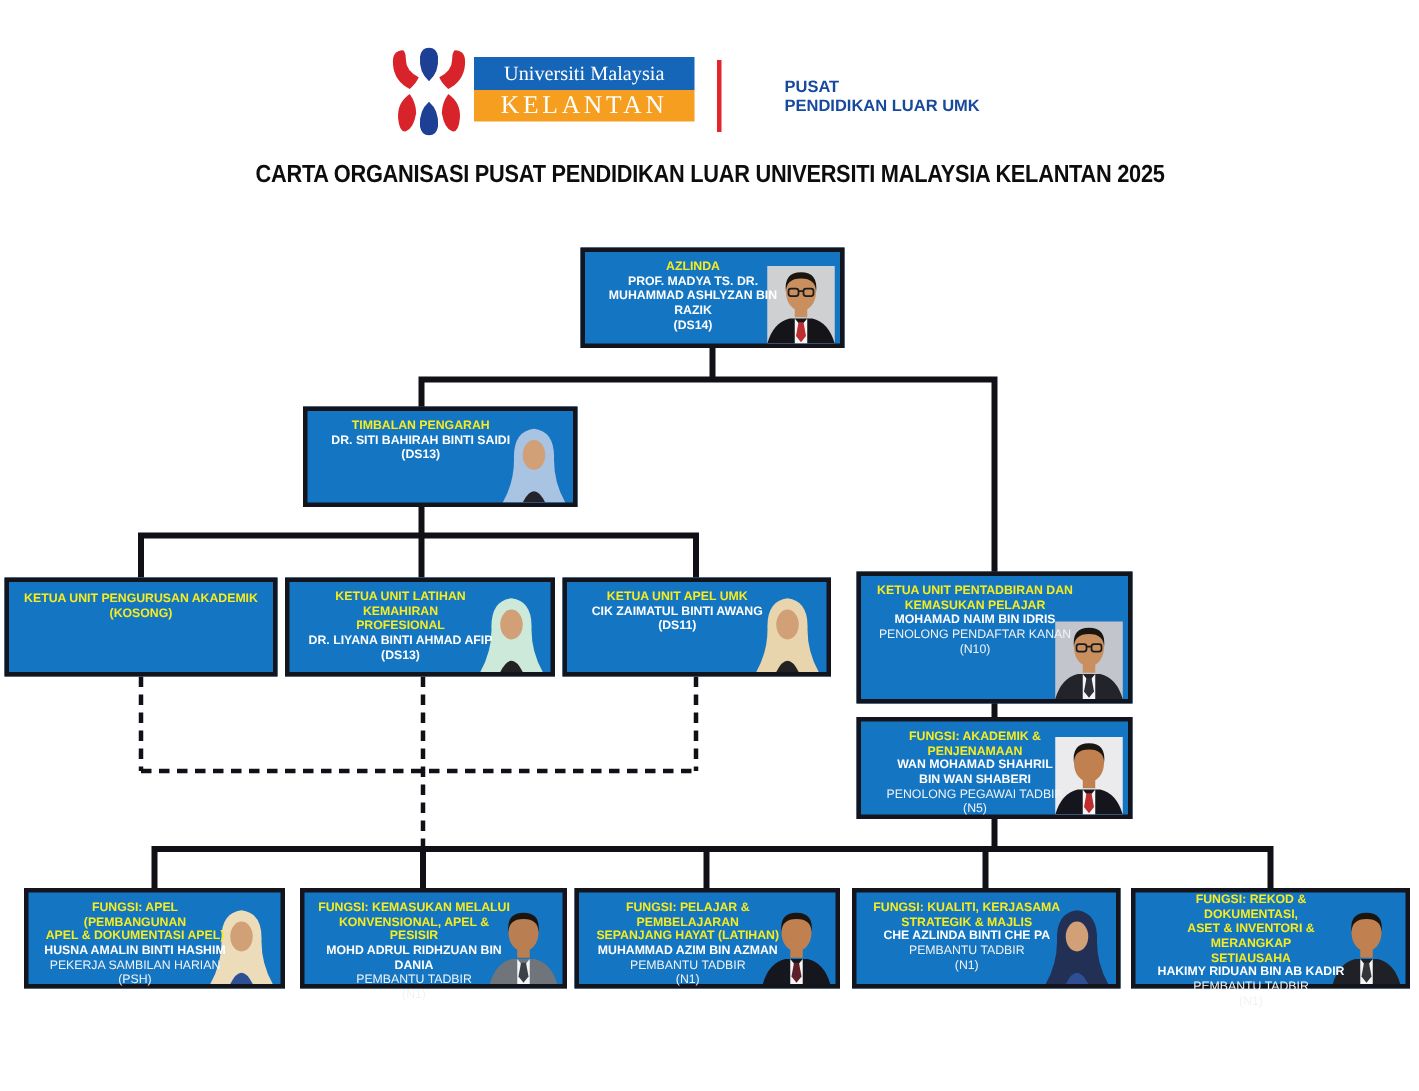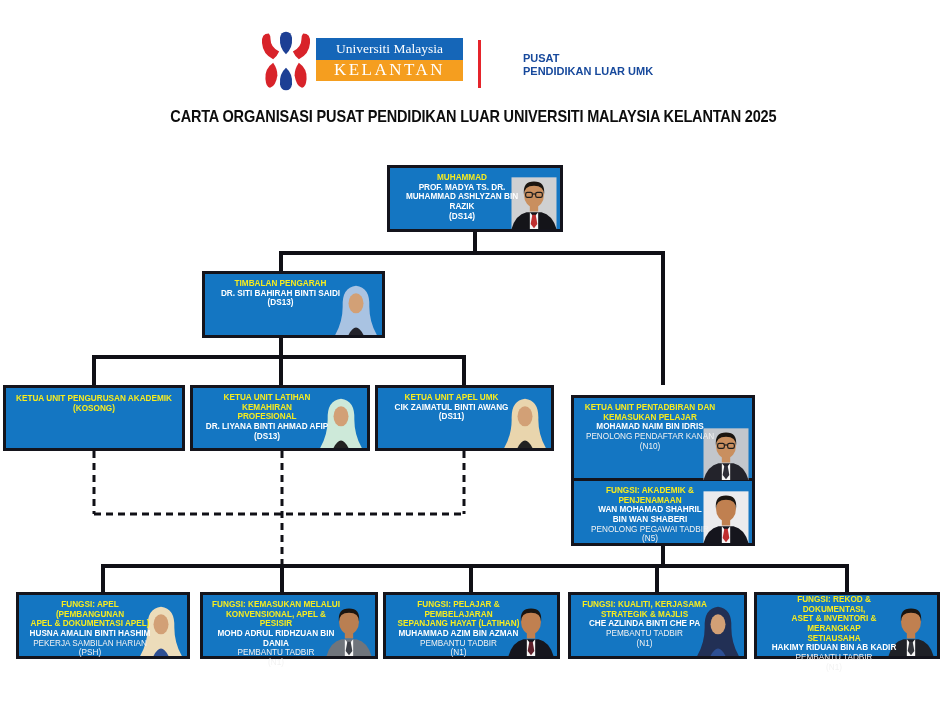--- a/index.html
+++ b/index.html
@@ -92,21 +92,21 @@
     <div class="dept-line1">PUSAT</div>
     <div class="dept-line2">PENDIDIKAN LUAR UMK</div>
   </div>
 
   <div class="chart-title">
     <span>CARTA ORGANISASI PUSAT PENDIDIKAN LUAR UNIVERSITI MALAYSIA KELANTAN 2025</span>
   </div>
 
   <div class="node" style="left:387px;top:165px;width:176px;height:67px">
     <div class="node-text">
-      <div class="box-role">MUHAMMAD</div>
+      <div class="box-role">AZLINDA</div>
       <div class="box-name">PROF. MADYA TS. DR.
 MUHAMMAD ASHLYZAN BIN RAZIK</div>
       <div class="box-grade">(DS14)</div>
     </div>
     <span class="avatar">
         <svg viewBox="0 0 60 64" preserveAspectRatio="xMidYMax meet">
           <rect x="3" y="2" width="54" height="62" fill="#cfd0d2"></rect>
           <path d="M3,64 Q8,47 21,44 L39,44 Q52,47 57,64 Z" fill="#141419"></path>
       <path d="M25,44 L30,50 L35,44 L35,64 H25 Z" fill="#f5f5f5"></path>
       <path d="M28,47 h4 l2,11 -4,5 -4,-5 z" fill="#bf2e2e"></path>
@@ -168,21 +168,21 @@
     </div>
     <span class="avatar">
         <svg viewBox="0 0 60 64" preserveAspectRatio="xMidYMax meet">
           <path d="M30,5 Q13,7 14,30 Q14,48 5,64 L55,64 Q46,48 46,30 Q47,7 30,5 Z" fill="#e9d5ad"></path>
       <path d="M21,64 Q30,46 39,64 Z" fill="#222222"></path>
       <ellipse cx="30" cy="26" rx="9" ry="12" fill="#d2a076"></ellipse>
         </svg>
       </span>
   </div>
 
-  <div class="node light-grade" style="left:571px;top:395px;width:184px;height:88px">
+  <div class="node light-grade" style="left:571px;top:381px;width:184px;height:88px">
     <div class="node-text">
       <div class="box-role">KETUA UNIT PENTADBIRAN DAN
 KEMASUKAN PELAJAR</div>
       <div class="box-name">MOHAMAD NAIM BIN IDRIS</div>
       <div class="box-pos">PENOLONG PENDAFTAR KANAN</div>
       <div class="box-grade">(N10)</div>
     </div>
     <span class="avatar">
         <svg viewBox="0 0 60 64" preserveAspectRatio="xMidYMax meet">
           <rect x="3" y="2" width="54" height="62" fill="#c2c6cc"></rect>

